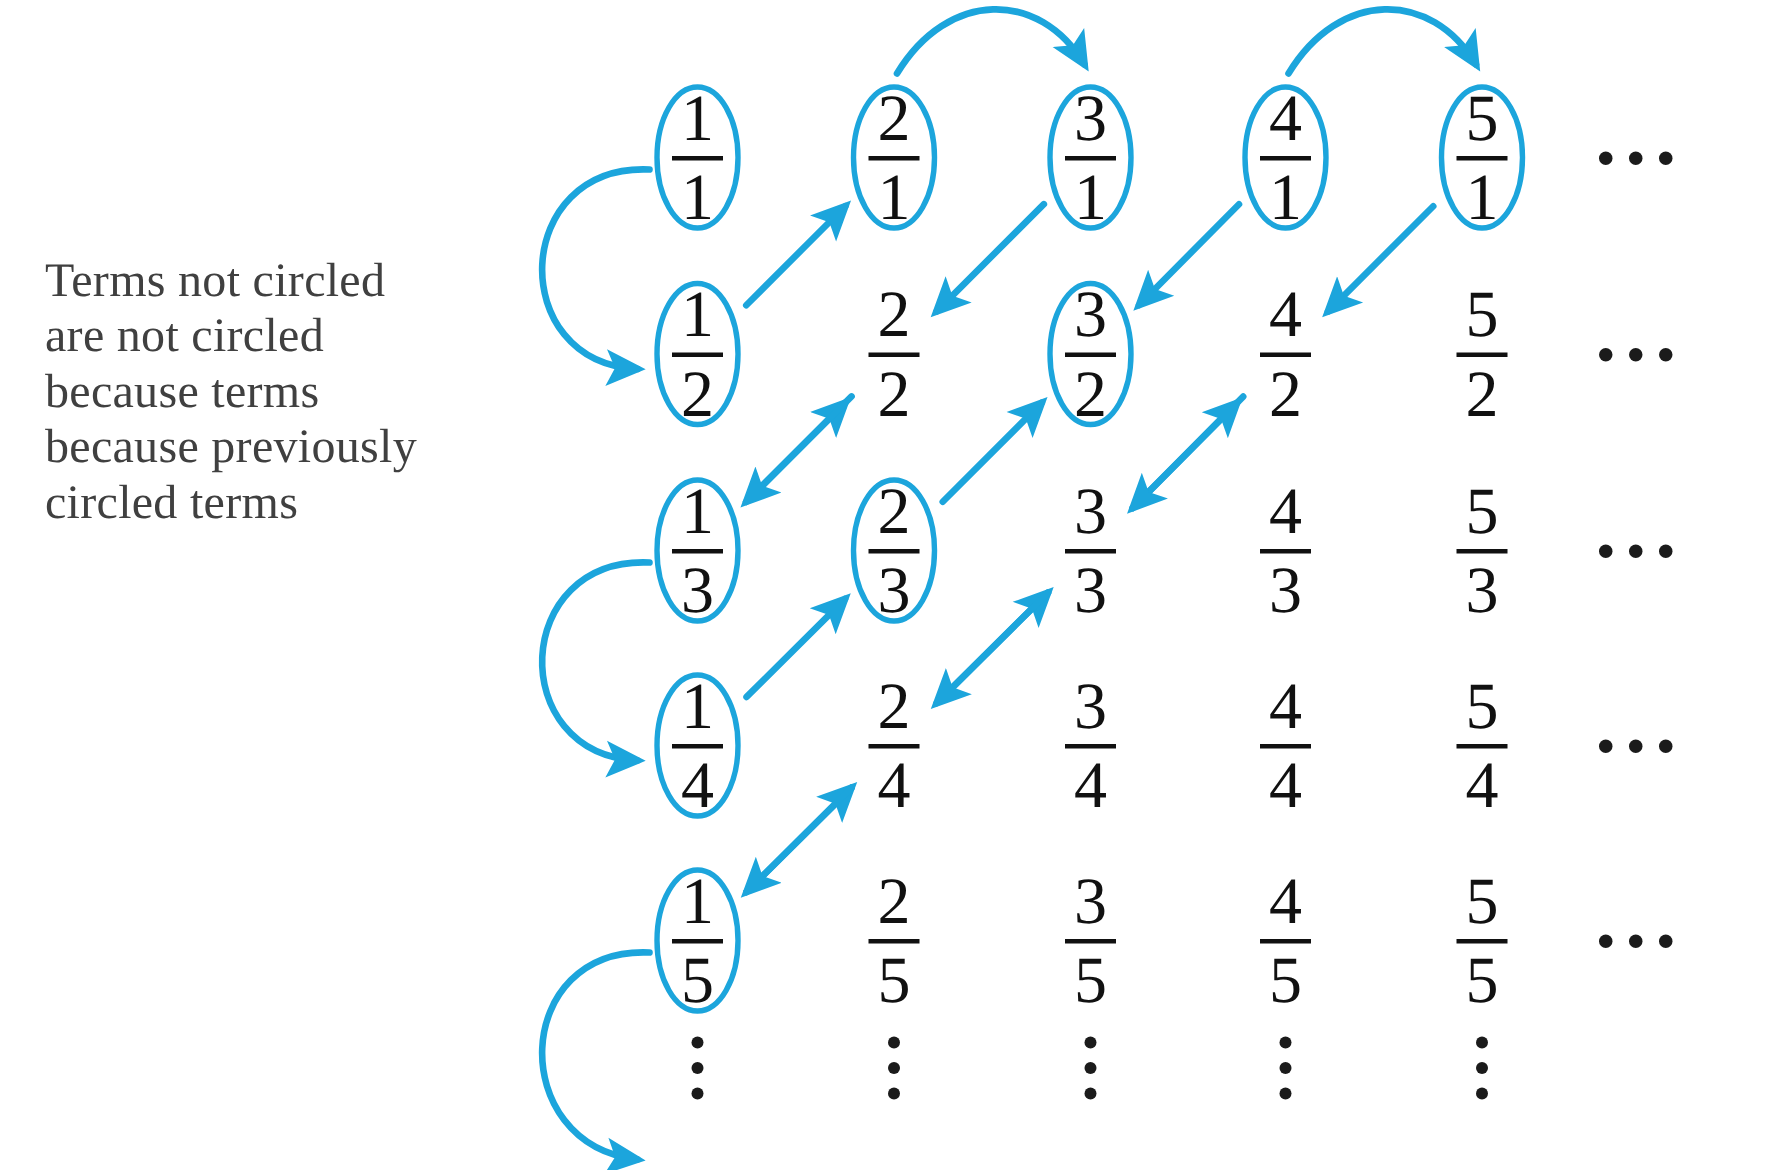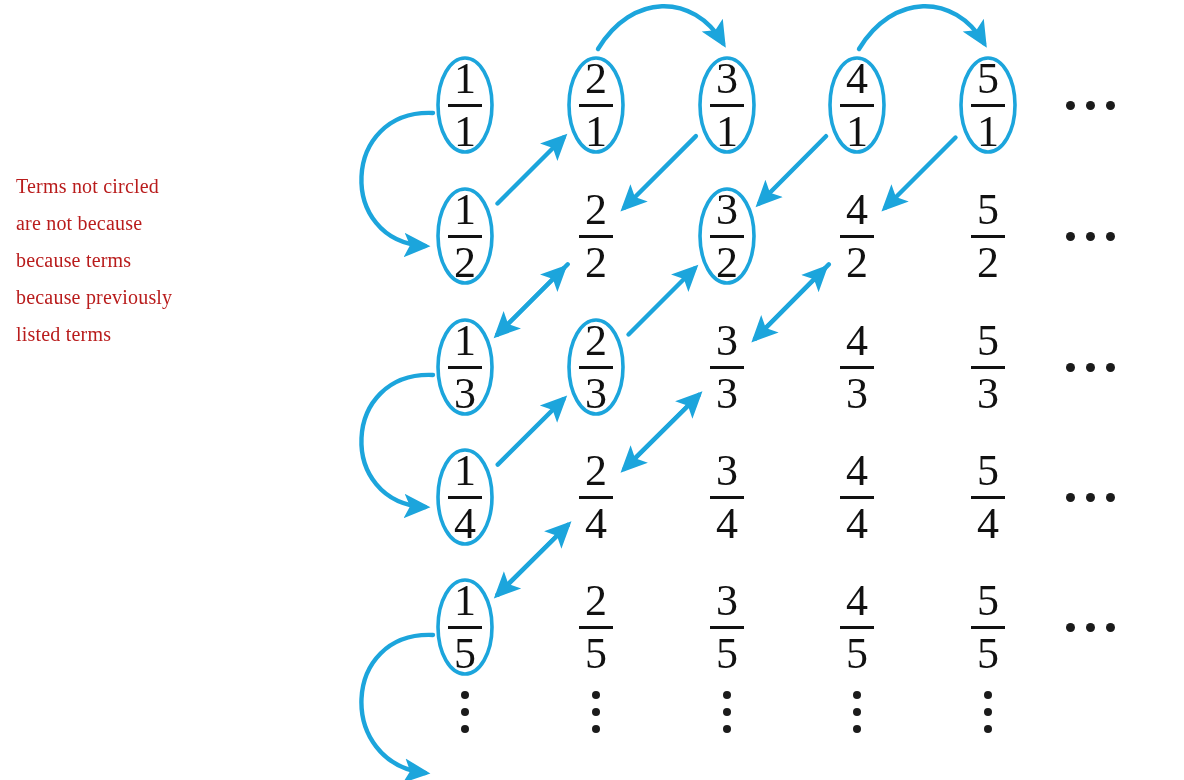--- a/index.html
+++ b/index.html
@@ -13,26 +13,26 @@
     width: 1184px;
     height: 780px;
     background: #ffffff;
     overflow: hidden;
     font-family: "Liberation Serif", "DejaVu Serif", serif;
   }
 
   
   #caption {
     position: absolute;
-    left: 16px;
+    left: 30px;
     top: 168px;
     width: 330px;
-    color: #b91c1c;
+    color: #404040;
     font-family: "Liberation Serif", "DejaVu Serif", serif;
-    font-size: 20px;
+    font-size: 32px;
     line-height: 37px;
     letter-spacing: 0.2px;
   }
   #caption .cap-line { display: block; white-space: nowrap; }
 
   
   #arrows {
     position: absolute;
     left: 0; top: 0;
     width: 1184px;
@@ -117,24 +117,24 @@
     background: #1b1b1b;
   }
 </style>
 </head>
 <body>
 
 <div id="stage">
 
   <div id="caption">
       <span class="cap-line">Terms not circled</span>
-      <span class="cap-line">are not because</span>
+      <span class="cap-line">are not circled</span>
       <span class="cap-line">because terms</span>
       <span class="cap-line">because previously</span>
-      <span class="cap-line">listed terms</span>
+      <span class="cap-line">circled terms</span>
     </div>
 
   <svg id="arrows" viewBox="0 0 1184 780" xmlns="http://www.w3.org/2000/svg">
     <defs>
       <marker id="ah" viewBox="0 0 12 12" refX="9.2" refY="6" markerWidth="6.2" markerHeight="6.2" orient="auto-start-reverse">
         <path d="M 0 0.6 L 11.6 6 L 0 11.4 L 2.6 6 Z" fill="#1CA5DC"></path>
       </marker>
     </defs>
 
     <g id="ellipses-layer">

